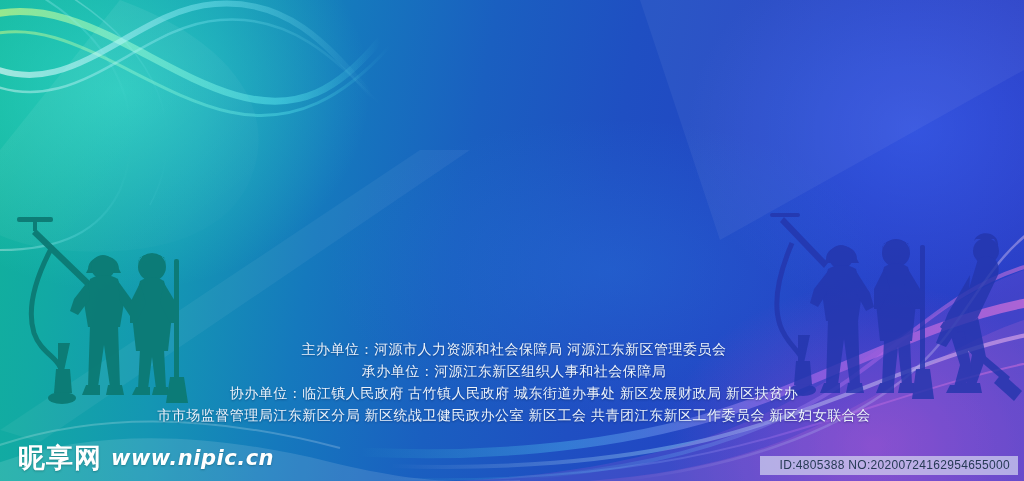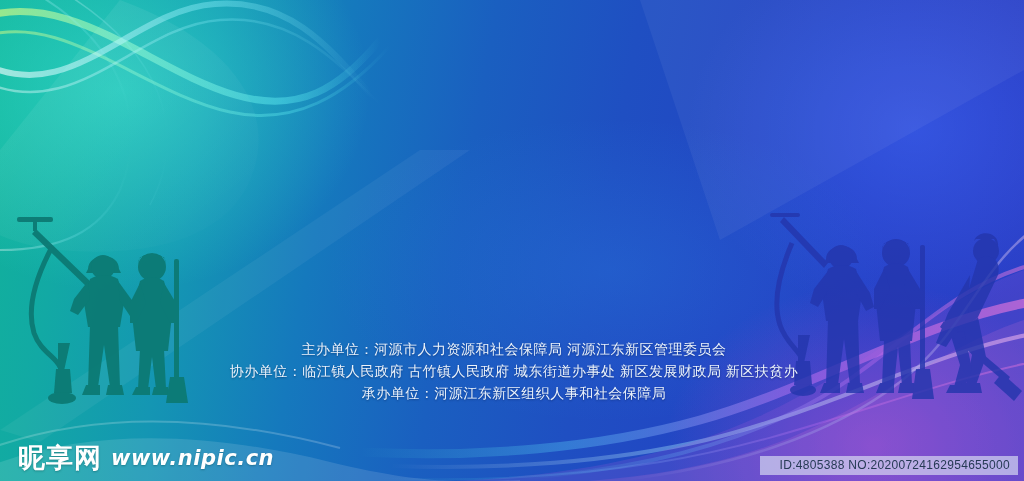--- a/index.html
+++ b/index.html
@@ -285,22 +285,23 @@
           <path d="M180,112 L246,168 L242,174 L176,118 Z"></path>
           <path d="M238,164 L258,182 L250,192 L230,174 Z"></path>
         </g>
       </g>
     </g>
   </svg>
 
 
   <div class="org-block">
     <div class="org-line">主办单位：河源市人力资源和社会保障局  河源江东新区管理委员会</div>
+    <div class="org-line">承办单位：河源江东新区组织人事和社会保障局</div>
     <div class="org-line">协办单位：临江镇人民政府  古竹镇人民政府  城东街道办事处  新区发展财政局  新区扶贫办</div>
-    <div class="org-line">承办单位：河源江东新区组织人事和社会保障局</div>
+    <div class="org-line">市市场监督管理局江东新区分局  新区统战卫健民政办公室  新区工会  共青团江东新区工作委员会  新区妇女联合会</div>
   </div>
 
   <div class="watermark">
     <span class="wm-cn">昵享网</span>
     <span class="wm-url">www.nipic.cn</span>
   </div>
 
   <div class="id-strip">ID:4805388 NO:20200724162954655000</div>
 
 </div>

